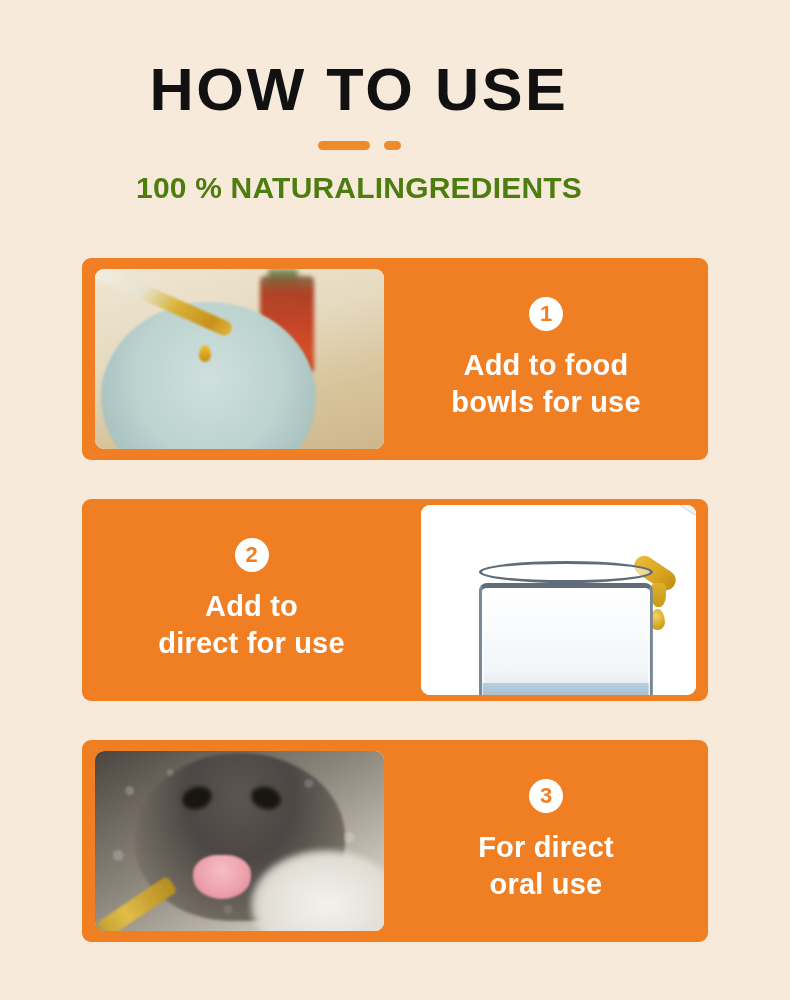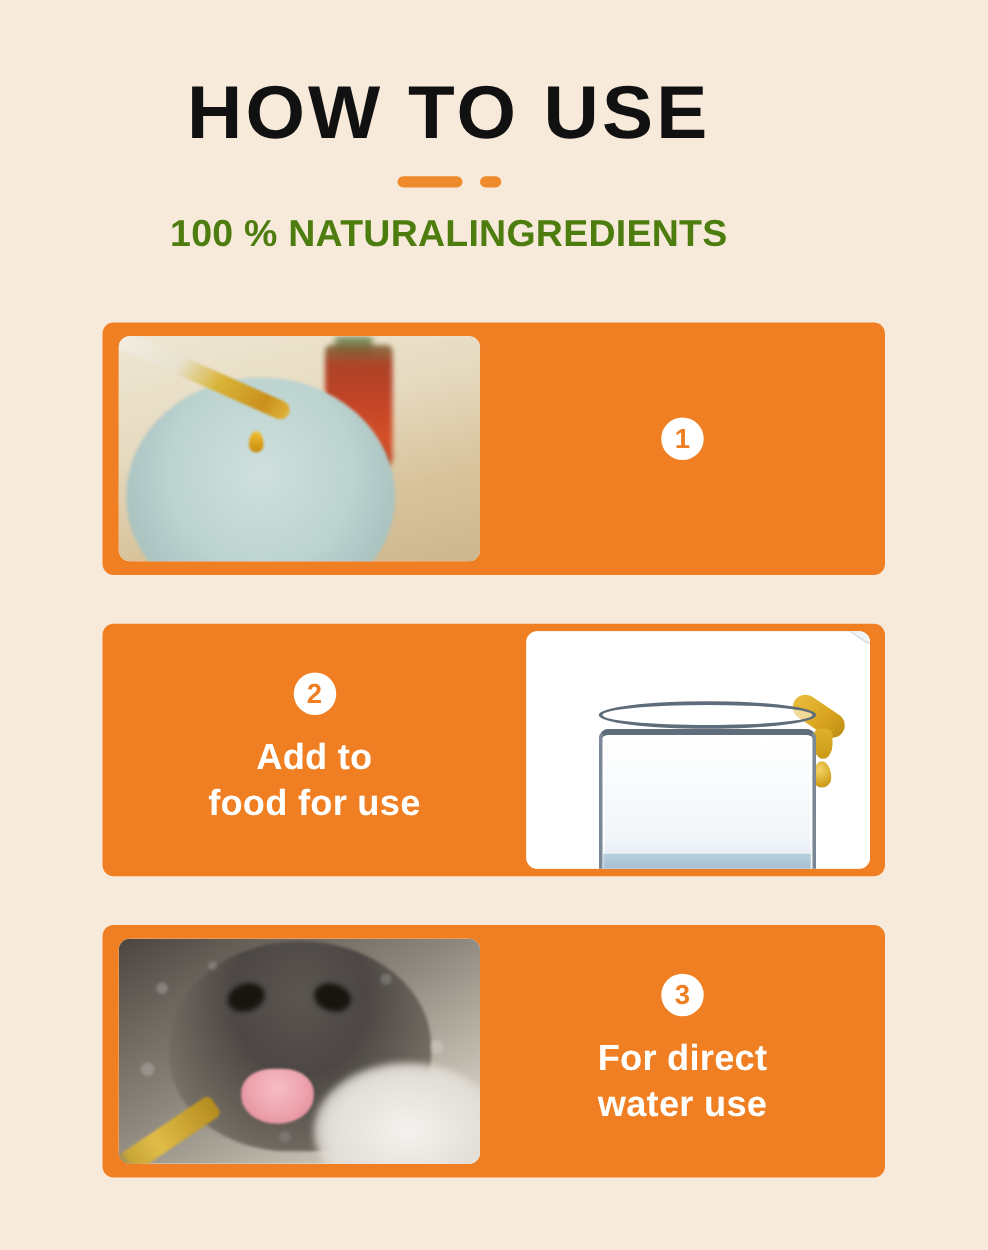--- a/index.html
+++ b/index.html
@@ -401,55 +401,57 @@
           <div class="bottle-cap"></div>
           <div class="bottle"></div>
           <div class="bowl"></div>
           <div class="kibble"></div>
           <div class="pipette"></div>
           <div class="drop"></div>
         </div>
       </div>
       <div class="card-body">
         <div class="badge">1</div>
+        <div class="card-text">Add to food
+bowls for use</div>
       </div>
     </div>
 
     <div class="card reverse">
       <div class="card-media">
         <div class="art art-glass">
           <div class="g-pipette"></div>
           <div class="g-oil"></div>
           <div class="g-tip"></div>
           <div class="g-drop"></div>
           <div class="g-glass"></div>
           <div class="g-water"></div>
           <div class="g-rim"></div>
         </div>
       </div>
       <div class="card-body">
         <div class="badge">2</div>
         <div class="card-text">Add to
-food for use</div>
+direct for use</div>
       </div>
     </div>
 
     <div class="card">
       <div class="card-media">
         <div class="art art-dog">
           <div class="muzzle"></div>
           <div class="fur"></div>
           <div class="nostril-l"></div>
           <div class="nostril-r"></div>
           <div class="tongue"></div>
           <div class="white-fur"></div>
           <div class="syringe"></div>
         </div>
       </div>
       <div class="card-body">
         <div class="badge">3</div>
         <div class="card-text">For direct
-water use</div>
+oral use</div>
       </div>
     </div>
 
   </div>
 </div>
 
 </body></html>

